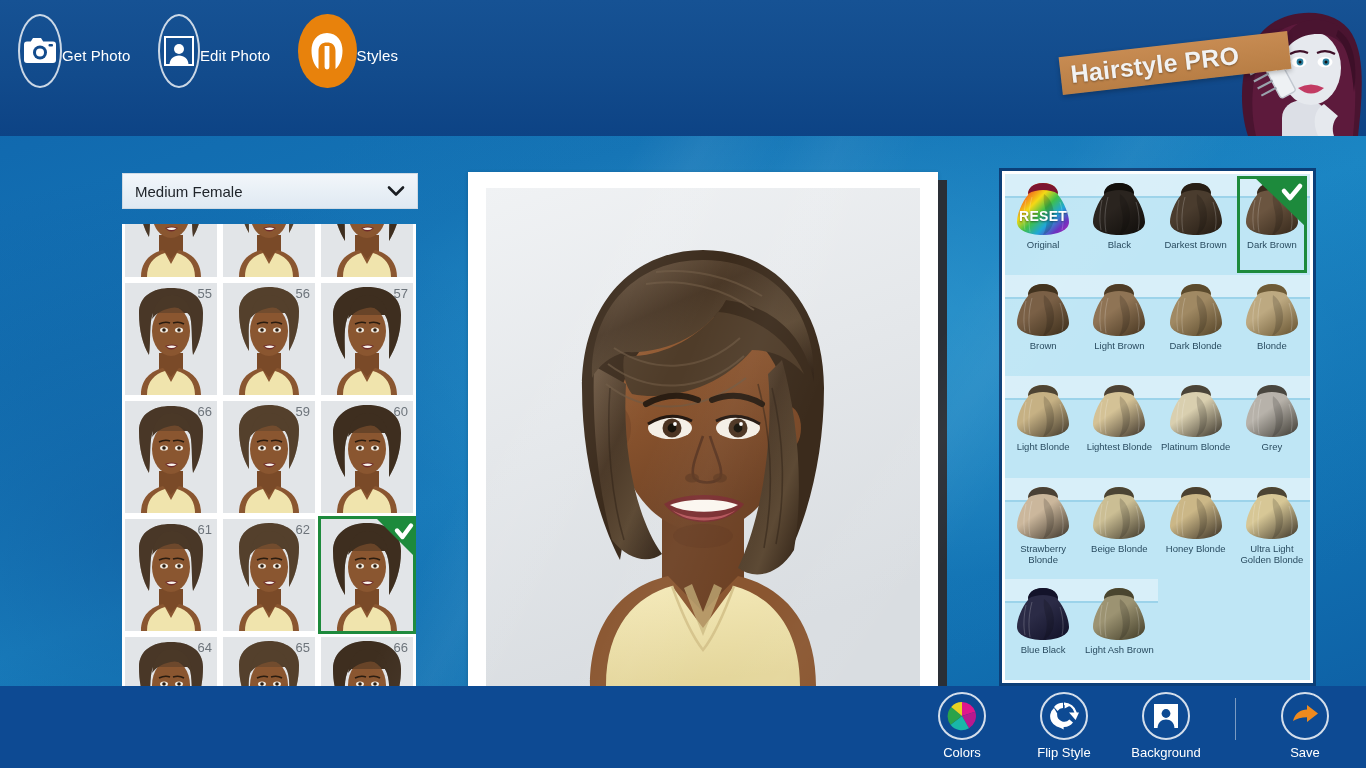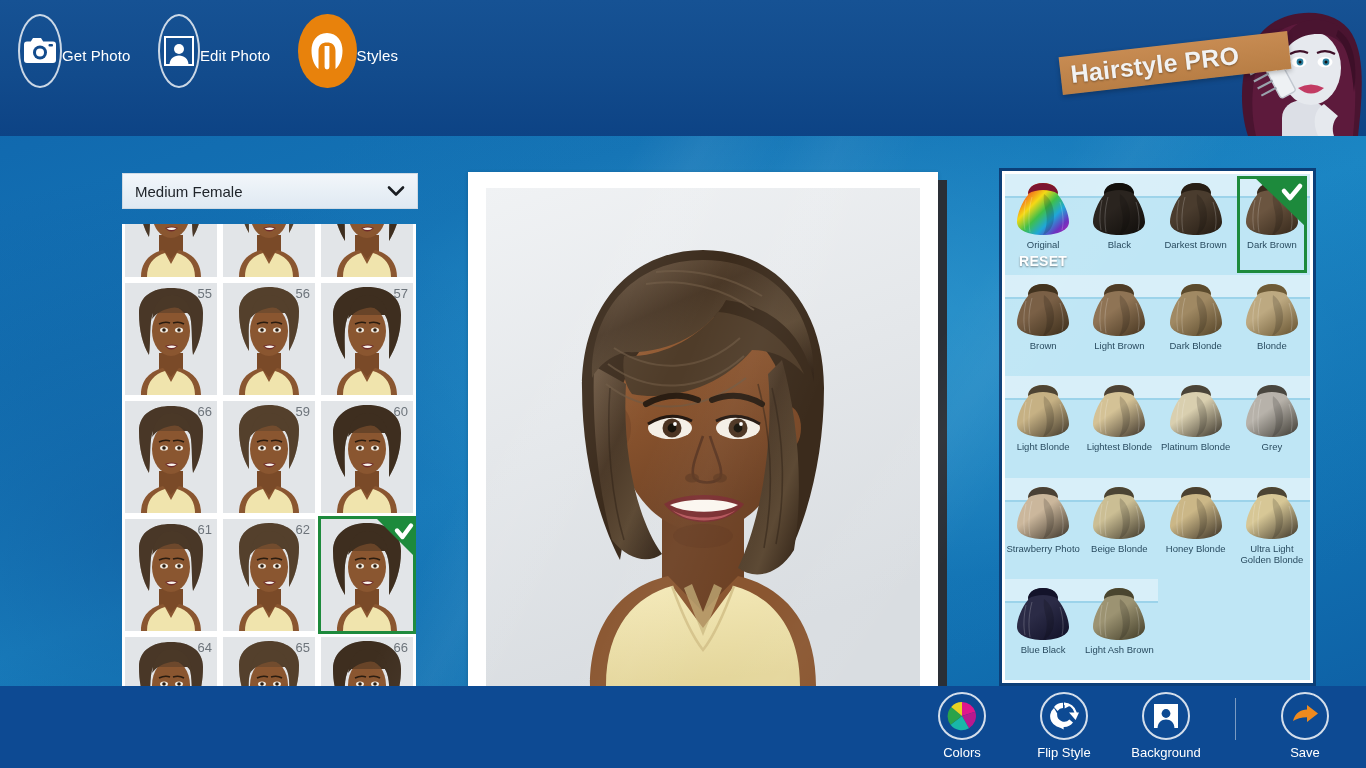--- a/index.html
+++ b/index.html
@@ -240,21 +240,20 @@
   }
   .swatch.selected .swatch-corner { display: block; }
   #reset-text {
     position: absolute; left: 50%; top: 34px;
     transform: translateX(-50%);
     z-index: 3;
     font-size: 14px; font-weight: bold; color: #ffffff;
     text-shadow: 0 1px 2px rgba(0,0,0,0.45);
     letter-spacing: 0.3px;
     pointer-events: none;
-    margin-top: 45px;
   }
 
   
   #footer {
     position: absolute; left: 0; bottom: 0;
     width: 1366px; height: 82px;
     background: #0d4a93;
     z-index: 6;
   }
   #footer-actions {
@@ -1096,21 +1095,21 @@
             </defs>
             <path d="M29 3 C39 3 44 8 44 15 C50 22 55 34 55 42 C55 50 44 55 29 55 C14 55 3 50 3 42 C3 34 8 22 14 15 C14 8 19 3 29 3 Z" fill="url(#g12)"></path>
             <path d="M29 3 C39 3 44 8 44 14 C40 11 34 10 29 10 C24 10 18 11 14 14 C14 8 19 3 29 3 Z" fill="#4a4135"></path>
             <path d="M30 14 C36 18 40 26 40 36 C40 46 35 53 29 54.8 C33 48 34 38 31 28 C29.5 22 29.5 17 30 14 Z" fill="rgba(0,0,0,0.16)"></path>
             <g stroke="rgba(255,255,255,0.25)" stroke-width="0.8" fill="none">
               <path d="M12 20 C10 30 9 40 11 50"></path>
               <path d="M18 17 C15 28 14 40 16 52"></path>
               <path d="M46 22 C49 32 50 42 48 50"></path>
             </g>
           </svg>
-          <div class="swatch-label">Strawberry Photo</div>
+          <div class="swatch-label">Strawberry Blonde</div>
         </div>
         <div class="swatch">
           <div class="swatch-band"></div>
           <svg class="swatch-hair" width="58" height="58" viewBox="0 0 58 58">
             <defs>
               <linearGradient id="g13" x1="0.15" y1="0" x2="0.85" y2="1">
                 <stop offset="0%" stop-color="#cbbe94"></stop>
                 <stop offset="45%" stop-color="#cbbe94"></stop>
                 <stop offset="100%" stop-color="#4b4434"></stop>
               </linearGradient>

